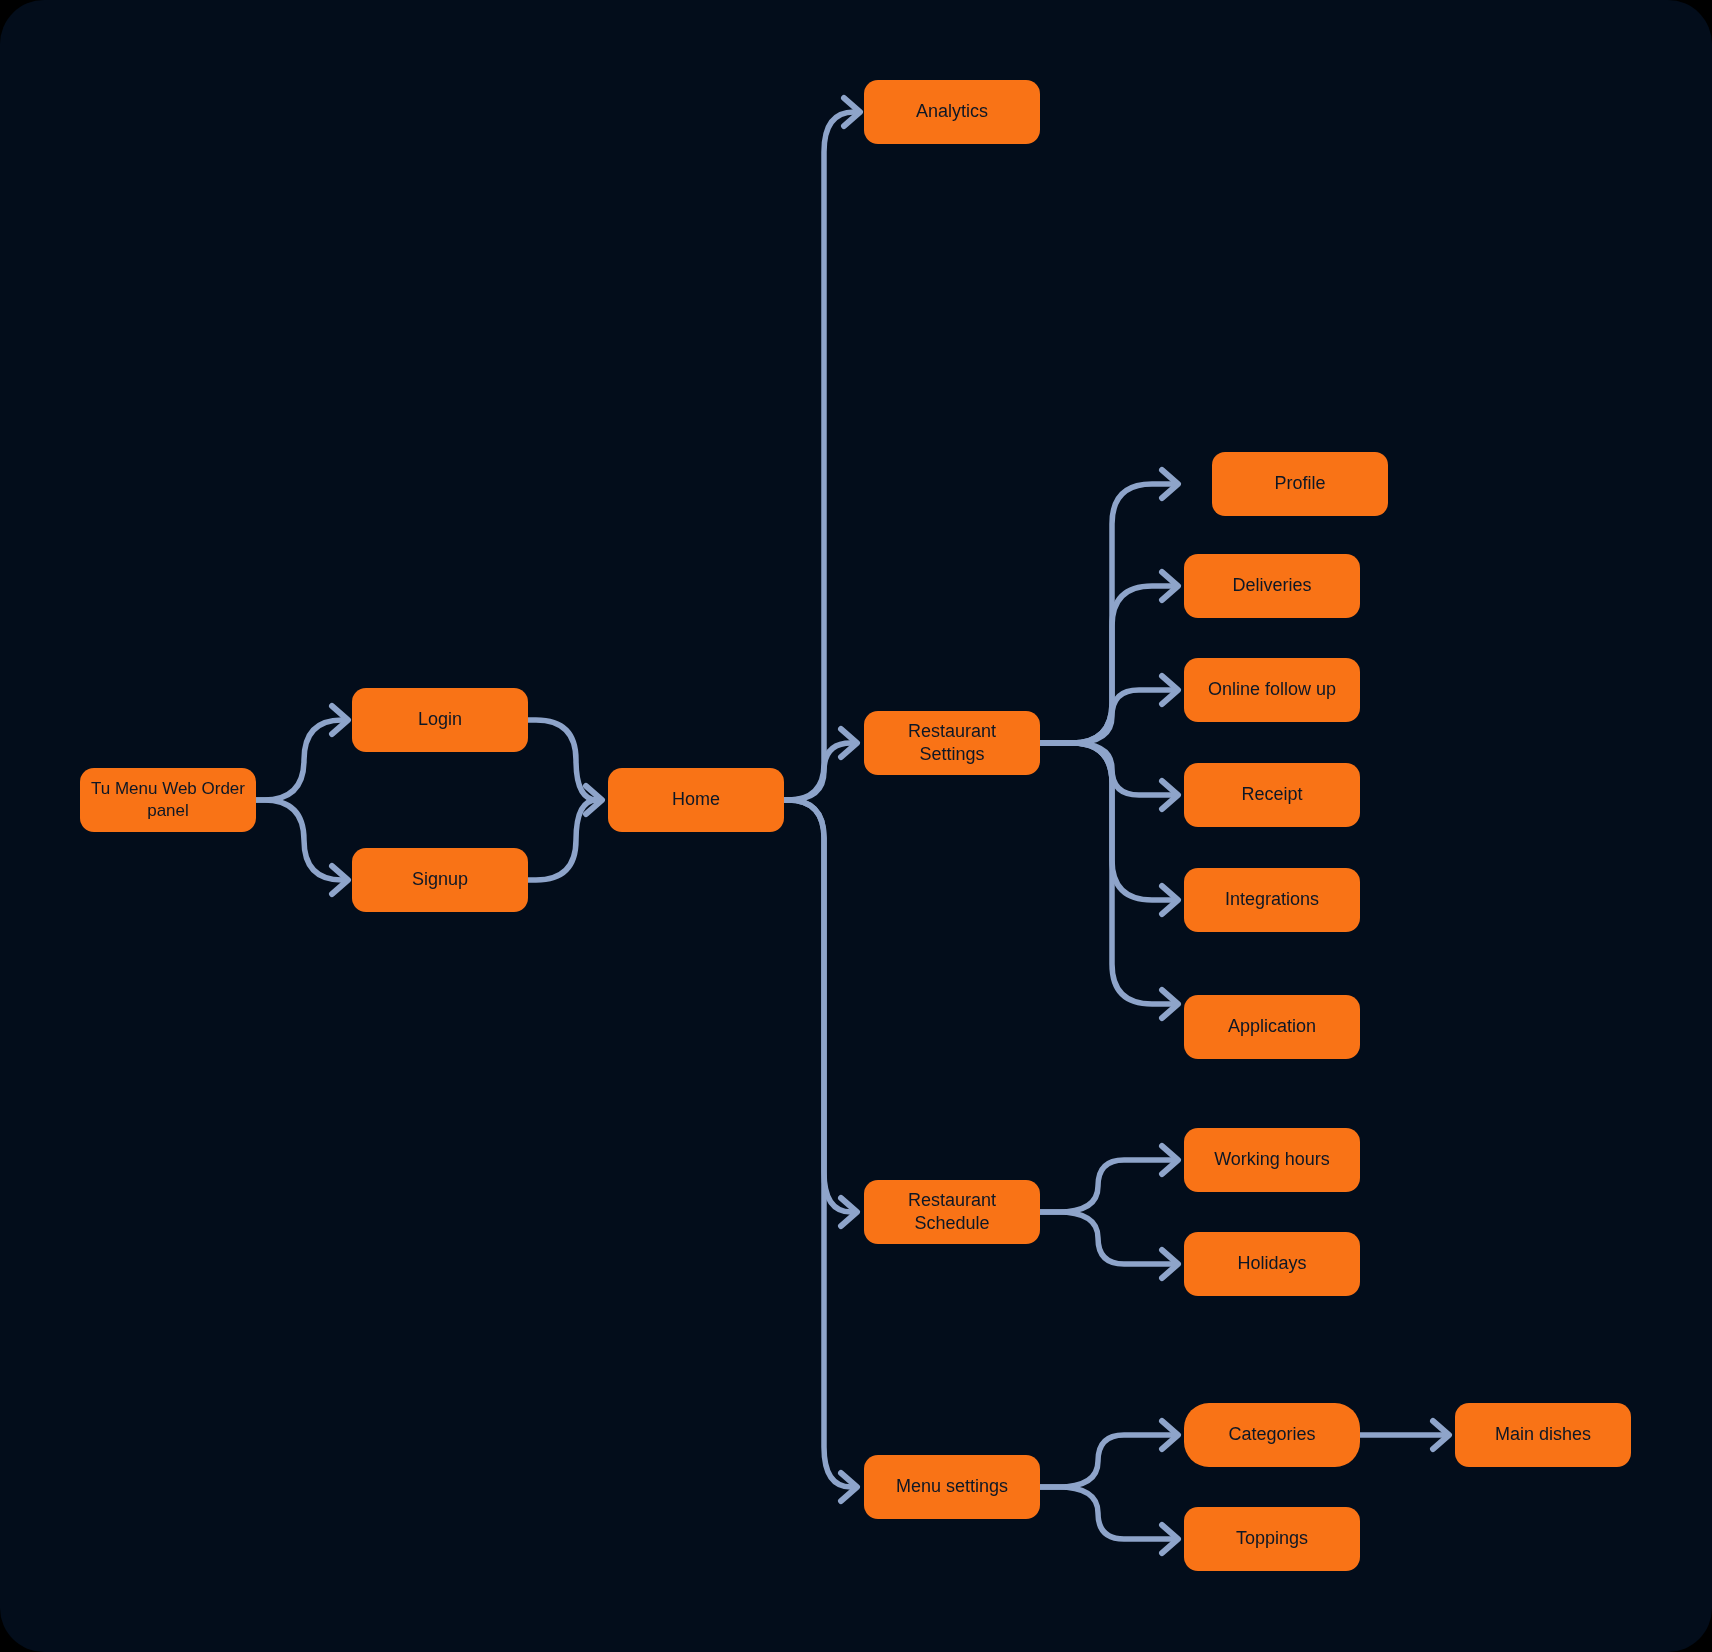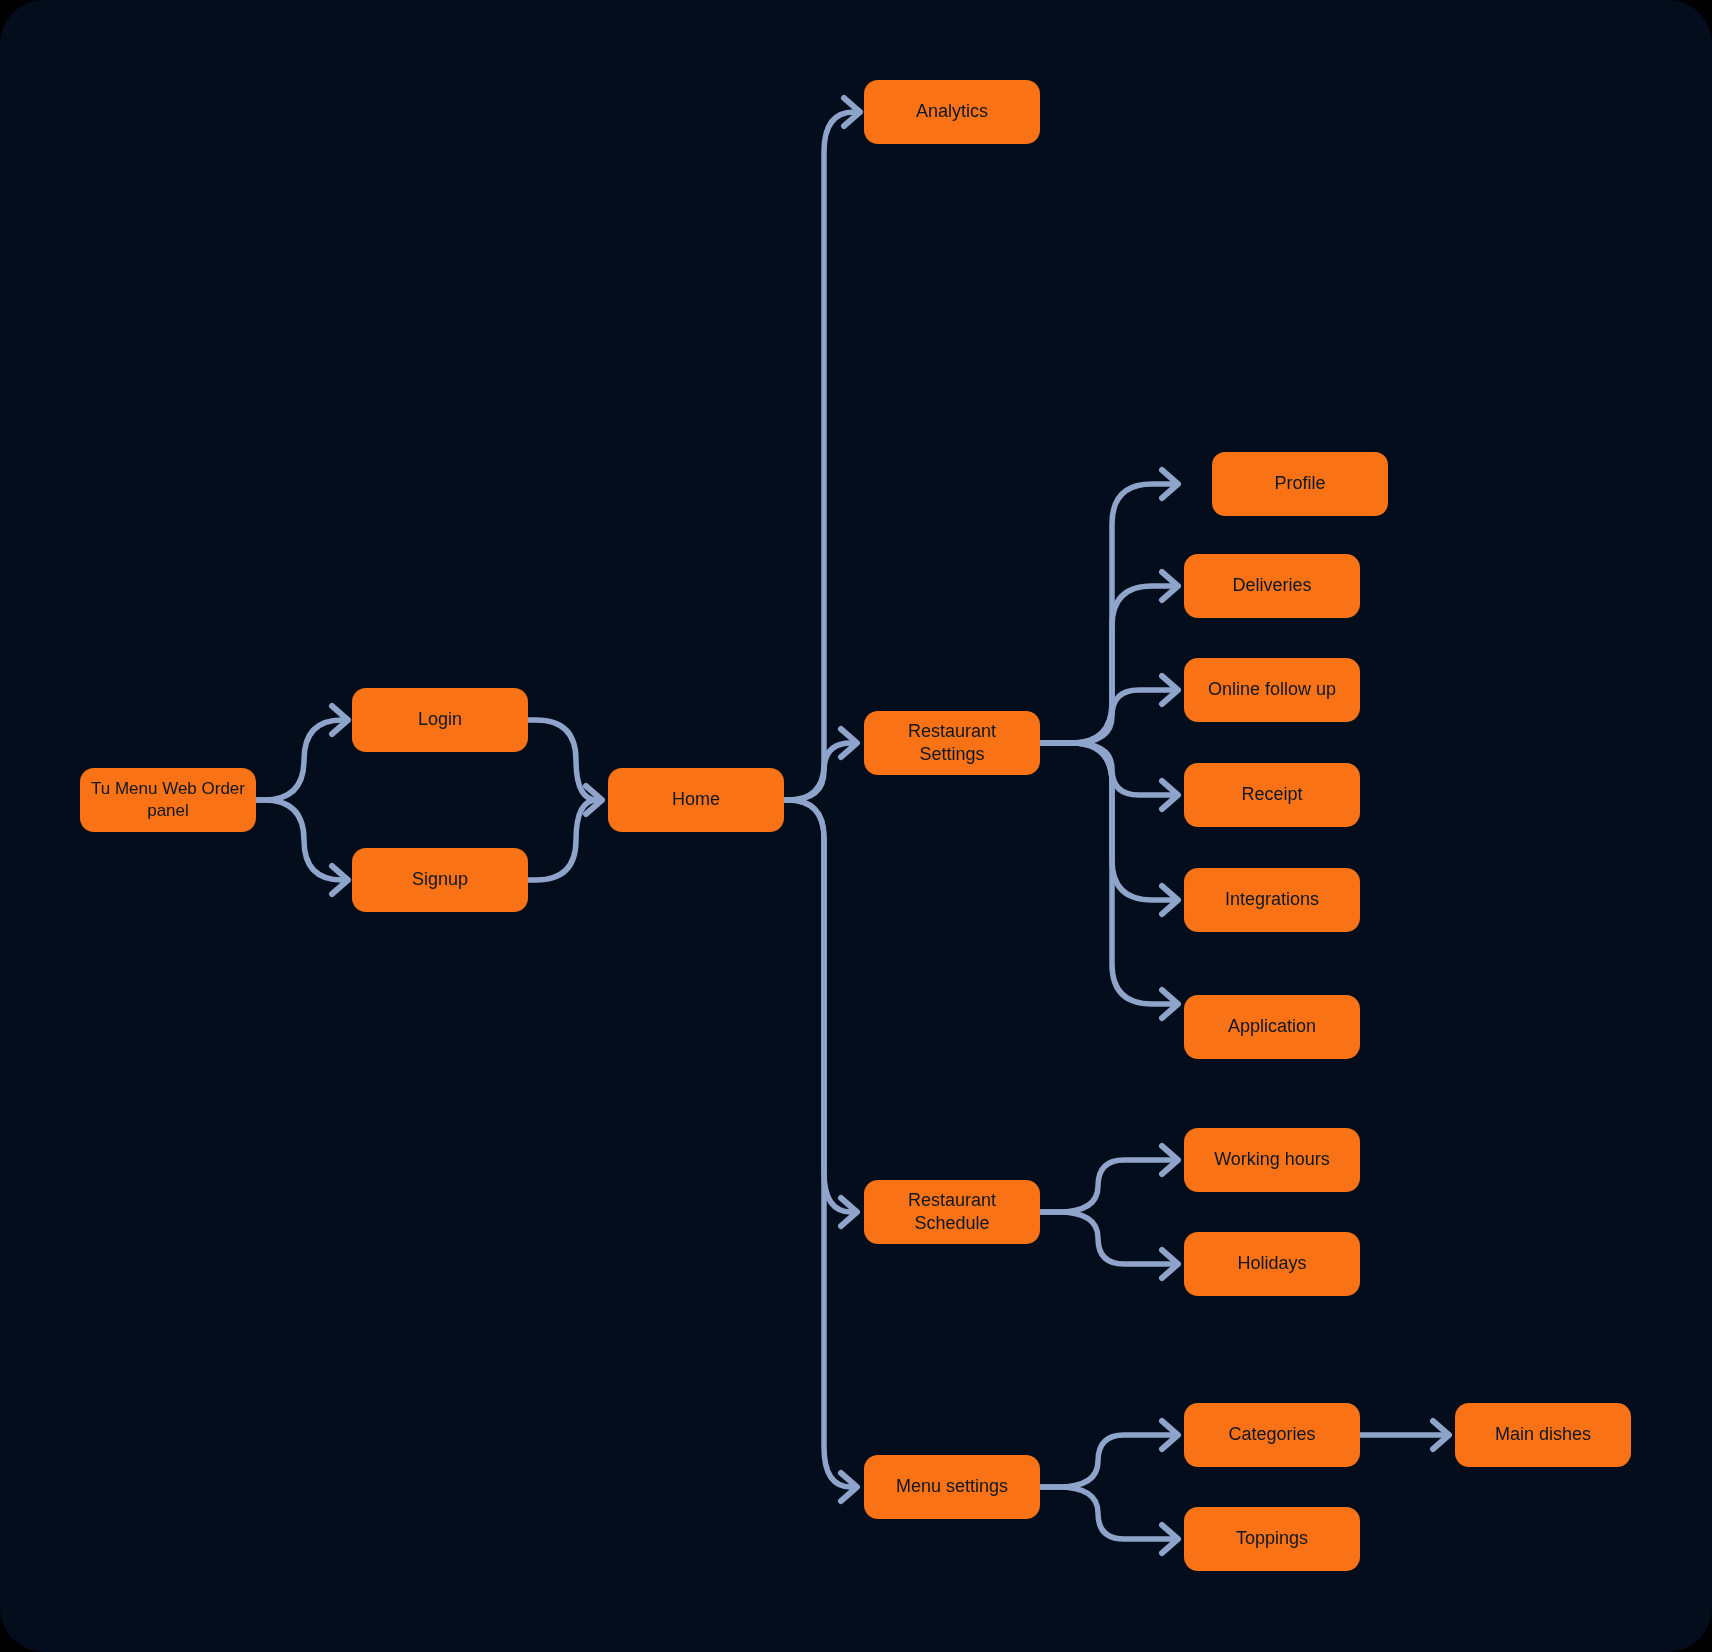--- a/index.html
+++ b/index.html
@@ -158,21 +158,21 @@
   </div>
 
   <div class="node" style="left:1184px; top:1232px;">
     <span>Holidays</span>
   </div>
 
   <div class="node" style="left:864px; top:1455px;">
     <span>Menu settings</span>
   </div>
 
-  <div class="node" style="left:1184px; top:1403px;">
+  <div class="node" style="left:1184px; top:1403px;border-radius:25px;">
     <span>Categories</span>
   </div>
 
   <div class="node" style="left:1184px; top:1507px;">
     <span>Toppings</span>
   </div>
 
   <div class="node" style="left:1455px; top:1403px;">
     <span>Main dishes</span>
   </div>

